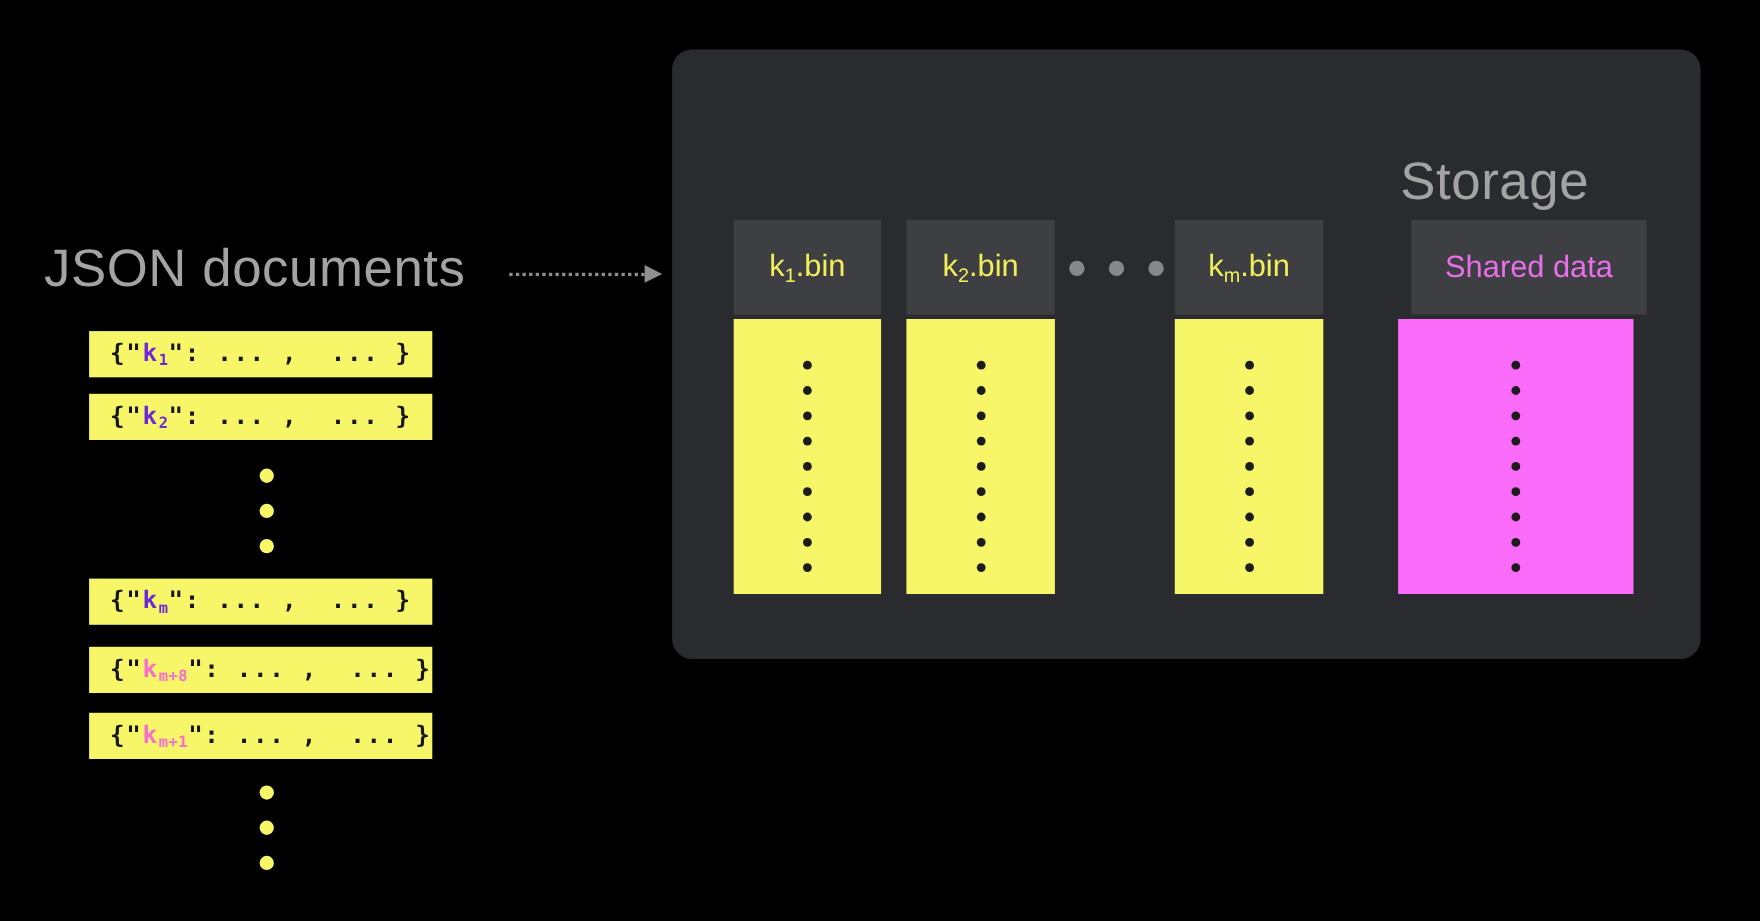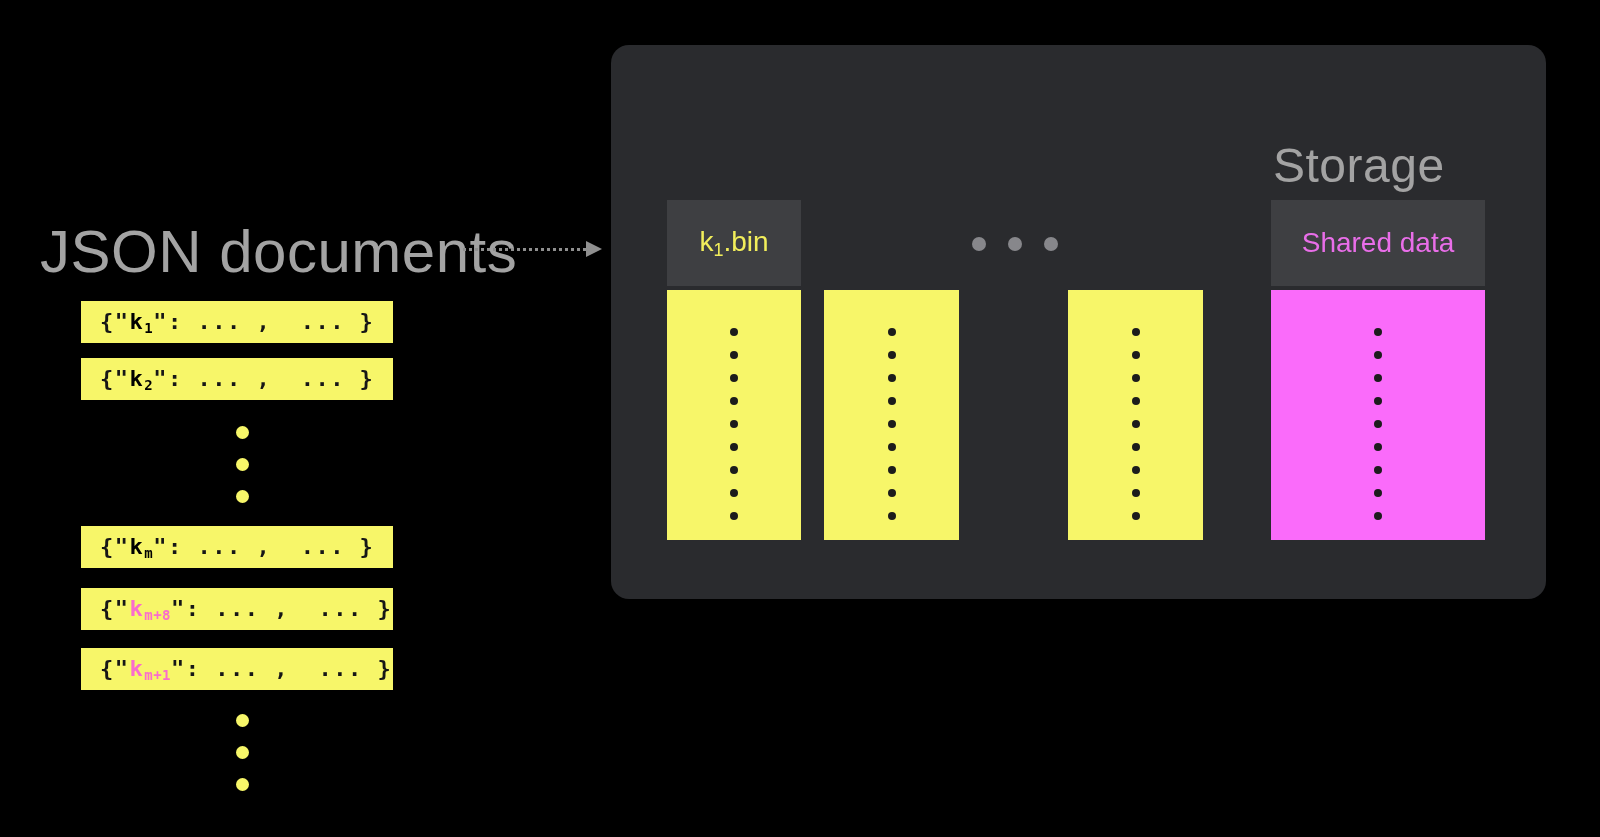--- a/index.html
+++ b/index.html
@@ -7,21 +7,21 @@
   body {
     width: 1600px; height: 837px; overflow: hidden;
     font-family: "Liberation Sans", sans-serif;
   }
   #canvas { position: relative; width: 1600px; height: 837px; background: var(--background, #000); }
 
   
   .big-title {
     position: absolute;
     color: var(--gray-text, #a3a3a3);
-    font-size: 60px;
+    font-size: 48px;
     font-weight: normal;
     letter-spacing: 0.5px;
     white-space: nowrap;
   }
   #json-title { left: 40px; top: 217px; }
   #storage-title { left: 662px; top: 93px; font-size: 48px; color: var(--gray-text, #9c9c9c); }
 
   
   .arrow-line {
     position: absolute; left: 463px; top: 248px;
@@ -46,21 +46,21 @@
   }
   .code {
     font-family: "DejaVu Sans Mono", monospace;
     font-weight: bold;
     font-size: 22px;
     letter-spacing: 1.5px;
     color: #161616;
     white-space: pre;
   }
   .code sub { font-size: 14px; vertical-align: -4px; letter-spacing: 0.5px; }
-  .doc-key { color: #000000; }
+  .doc-key { color: #6d28d9; }
   .doc-key.pink { color: var(--pink-key, #fa6ccd); }
 
   
   .vdots {
     position: absolute;
     display: flex; flex-direction: column; align-items: center;
     gap: 19px;
   }
   .vdots .dot { width: 13px; height: 13px; border-radius: 50%; background: var(--yellow, #f7f669); }
   #vdots-top { left: 236px; top: 426px; }
@@ -76,21 +76,21 @@
   }
   .file-header {
     position: absolute; top: 155px; height: 86px;
     background: var(--file-header, #3e3f42);
     display: flex; align-items: center; justify-content: center;
     font-size: 28px;
     color: var(--yellow-label, #f2ee5b);
     white-space: nowrap;
   }
   .file-header sub { font-size: 18px; vertical-align: -5px; }
-  .file-header.magenta-text { color: var(--magenta-label, #e96ee9); }
+  .file-header.magenta-text { color: var(--magenta-label, #e96ee9); margin-left: 12px; }
   .file-body {
     position: absolute; top: 245px; height: 250px;
     background: var(--yellow, #f7f669);
     display: flex; justify-content: center;
     padding-top: 38px;
   }
   .file-body.magenta { background: var(--magenta, #fa6bfa); }
   .col-dots { display: flex; flex-direction: column; gap: 15px; }
   .col-dots .dot { width: 8px; height: 8px; border-radius: 50%; background: var(--dot-dark, #1c1c1c); }
 
@@ -148,25 +148,31 @@
       <span class="dot"></span>
       <span class="dot"></span>
     </div>
 
   <div id="storage-box">
     <div id="storage-title" class="big-title">Storage</div>
 
     <div class="file-header fx1">
         <span><span>k</span><sub>1</sub><span>.bin</span></span>
       </div>
+    <div class="file-header fx2">
+        <span><span>k</span><sub>2</sub><span>.bin</span></span>
+      </div>
     <div class="hdots">
         <span class="dot"></span>
         <span class="dot"></span>
         <span class="dot"></span>
       </div>
+    <div class="file-header fx3">
+        <span><span>k</span><sub>m</sub><span>.bin</span></span>
+      </div>
     <div class="file-header fx4 magenta-text">
         <span>Shared data</span>
       </div>
 
     <div class="file-body fx1">
         <div class="col-dots">
           <span class="dot"></span>
           <span class="dot"></span>
           <span class="dot"></span>
           <span class="dot"></span>

